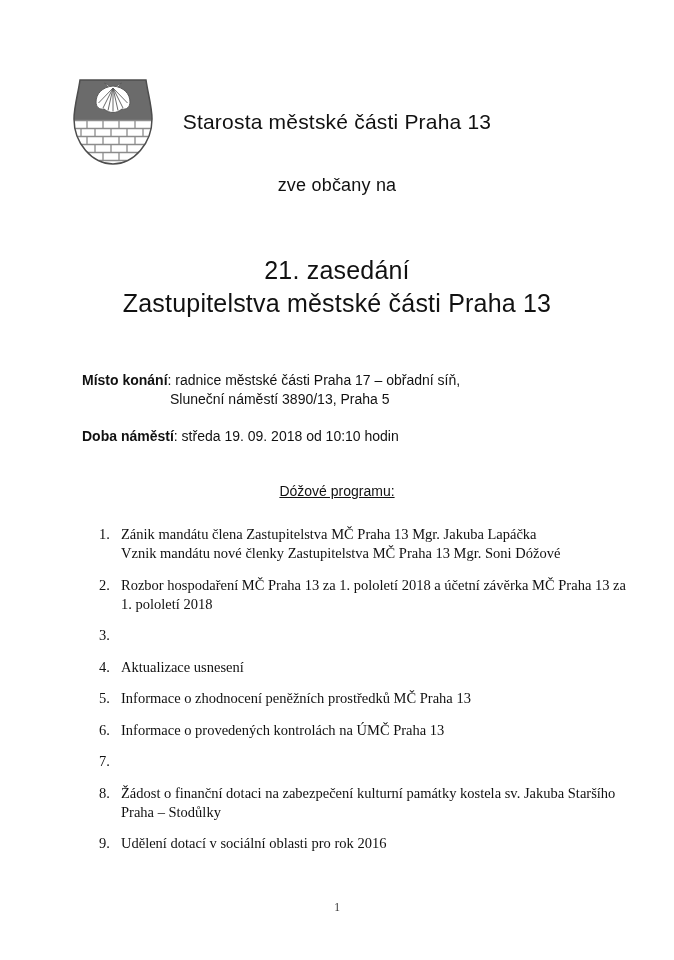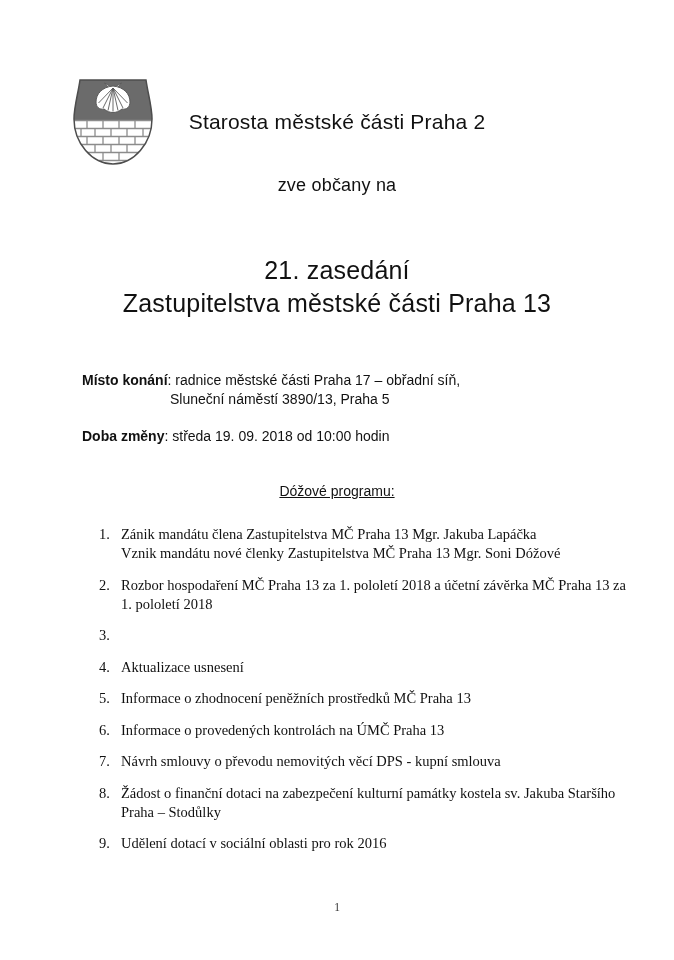--- a/index.html
+++ b/index.html
@@ -111,33 +111,33 @@
         <line x1="40" y1="9" x2="35" y2="31.5"></line>
         <line x1="40" y1="9" x2="40" y2="32.5"></line>
         <line x1="40" y1="9" x2="45" y2="31.5"></line>
         <line x1="40" y1="9" x2="50" y2="29"></line>
         <line x1="40" y1="9" x2="54.5" y2="24"></line>
       </g>
     </g>
     <path class="shield-outline" d="M7 1 H73 C75 15 79 28 79 40 C79 64 61 85 40 85 C19 85 1 64 1 40 C1 28 5 15 7 1 Z"></path>
   </svg>
 
-  <div class="issuer">Starosta městské části Praha 2</div>
+  <div class="issuer">Starosta městské části Praha 13</div>
 
   <div class="invitation">zve občany na</div>
 
   <div class="meeting-title">
     <div>21. zasedání</div>
     <div>Zastupitelstva městské části Praha 13</div>
   </div>
 
   <div class="info-line venue1"><span class="bold">Místo konání</span><span>: radnice městské části Praha 17 – obřadní síň,</span></div>
   <div class="info-line venue2">Sluneční náměstí 3890/13, Praha 5</div>
 
-  <div class="info-line doba"><span class="bold">Doba změny</span><span>: středa 19. 09. 2018 od 10:00 hodin</span></div>
+  <div class="info-line doba"><span class="bold">Doba náměstí</span><span>: středa 19. 09. 2018 od 10:10 hodin</span></div>
 
   <div class="agenda-heading">Dóžové programu:</div>
 
   <div class="agenda">
       <div class="item">
         <span class="num">1.</span>
         <span class="txt">Zánik mandátu člena Zastupitelstva MČ Praha 13 Mgr. Jakuba Lapáčka
 Vznik mandátu nové členky Zastupitelstva MČ Praha 13 Mgr. Soni Dóžové</span>
       </div>
       <div class="item">
@@ -155,21 +155,20 @@
       <div class="item">
         <span class="num">5.</span>
         <span class="txt">Informace o zhodnocení peněžních prostředků MČ Praha 13</span>
       </div>
       <div class="item">
         <span class="num">6.</span>
         <span class="txt">Informace o provedených kontrolách na ÚMČ Praha 13</span>
       </div>
       <div class="item">
         <span class="num">7.</span>
-        <span class="txt">Návrh smlouvy o převodu nemovitých věcí DPS - kupní smlouva</span>
       </div>
       <div class="item">
         <span class="num">8.</span>
         <span class="txt">Žádost o finanční dotaci na zabezpečení kulturní památky kostela sv. Jakuba Staršího
 Praha – Stodůlky</span>
       </div>
       <div class="item">
         <span class="num">9.</span>
         <span class="txt">Udělení dotací v sociální oblasti pro rok 2016</span>
       </div>

